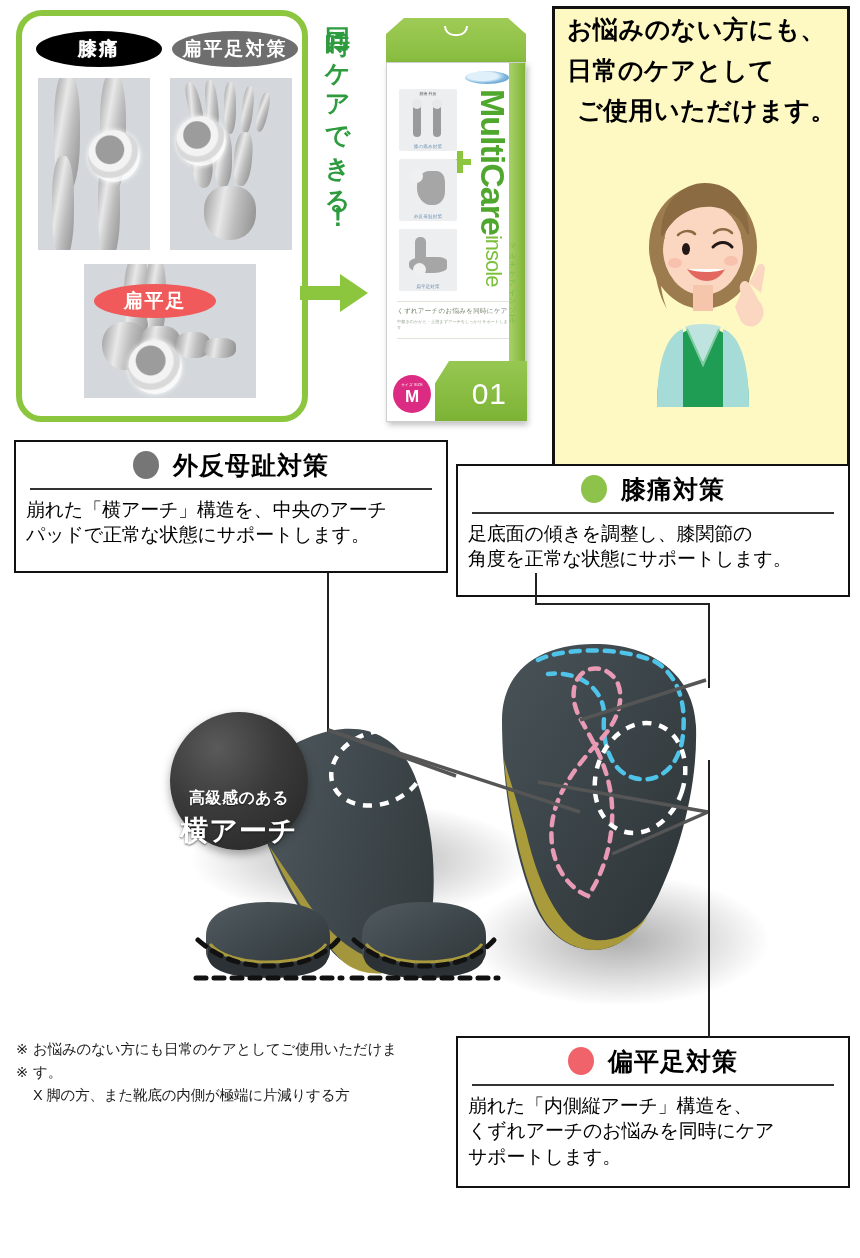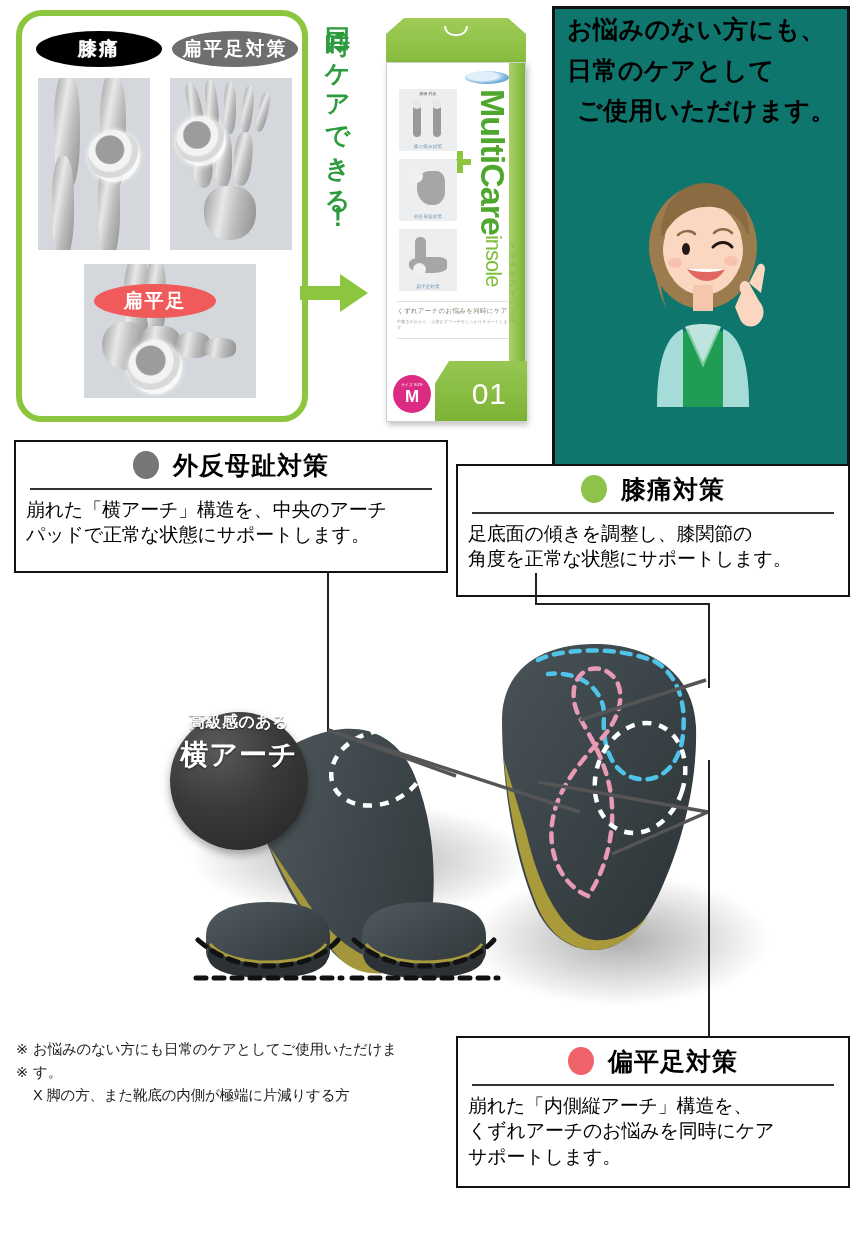--- a/index.html
+++ b/index.html
@@ -146,21 +146,21 @@
   .size-badge .tiny { font-size: 3.6px; letter-spacing: .2px; line-height: 1.25; text-align:center;}
   .size-badge .big  { font-size: 17px; font-weight: bold; line-height: 1; margin-top:1px;}
   .pkg-num {
     position: absolute; right: 18px; bottom: 10px;
     font-size: 30px; color: #fff; font-weight: normal; letter-spacing: 1px; margin-left: 44px;
   }
 
   
   .tr-box {
     position: absolute; left: 552px; top: 6px; width: 298px; height: 534px;
-    border: 3px solid #111; background: #0f766e;
+    border: 3px solid #111; background: #fef9c3;
   }
   .tr-box p {
     font-size: 25px; font-weight: bold; color: #000;
     line-height: 1.62; letter-spacing: .5px; margin-left: 12px;
   }
   .tr-box p.indent { margin-left: 22px; }
   .woman { position: absolute; left: 58px; top: 158px; width: 180px; height: 240px; }
 
   
   .info-box { position: absolute; border: 2px solid #111; background: #fff; }
@@ -184,21 +184,21 @@
   .ln { position: absolute; background: #222; }
 
   
   .insole-stage { position: absolute; left: 150px; top: 600px; width: 700px; height: 430px; }
 
   
   .fabric-badge {
     position: absolute; left: 170px; top: 712px; width: 138px; height: 138px;
     border-radius: 50%;
     background: radial-gradient(circle at 34% 26%, #5a5a5a 0%, #3a3a3a 45%, #242424 100%);
-    display: flex; flex-direction: column; align-items: center; justify-content: flex-start;
+    display: flex; flex-direction: column; align-items: center; justify-content: flex-end;
     box-shadow: 0 4px 10px rgba(0,0,0,.35);
   }
   .fabric-badge .s1 {
     font-size: 16px; font-weight: bold; color: #fff; letter-spacing: .5px;
     text-shadow: 0 1px 1px rgba(0,0,0,.6);
   }
   .fabric-badge .s2 {
     font-size: 28px; font-weight: bold; color: #fff; letter-spacing: 1px;
     margin-top: 3px; text-shadow: 0 1px 2px rgba(0,0,0,.6);
   }

